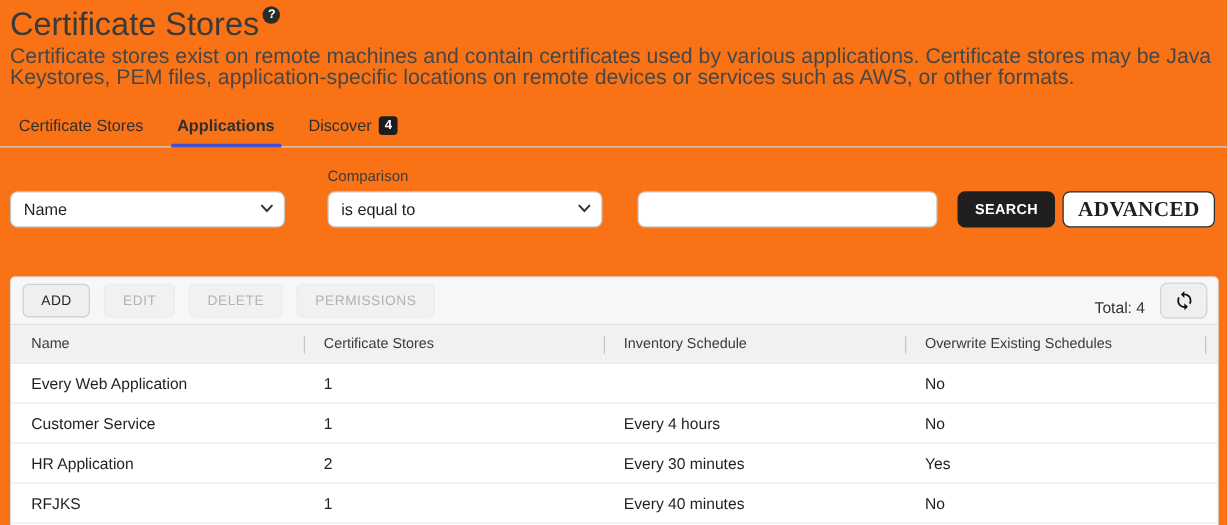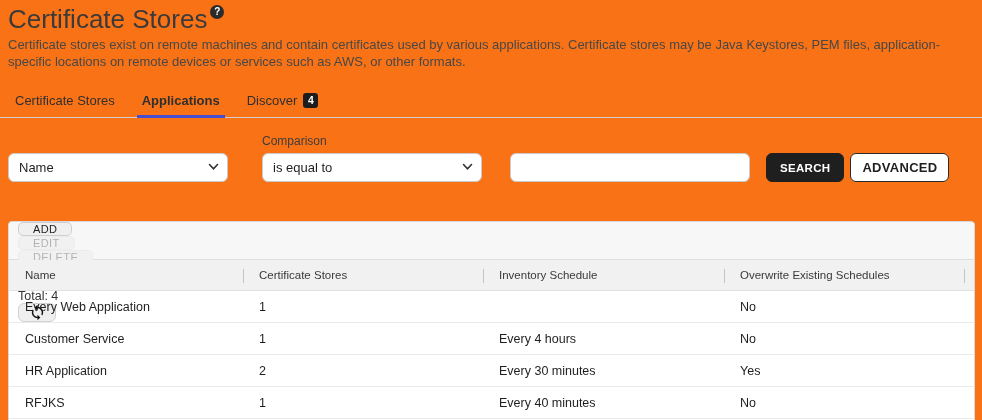--- a/index.html
+++ b/index.html
@@ -31,21 +31,21 @@
     margin-left: 3px; margin-top: 1px;
     background: #2b2b2b;
     color: #fff;
     border-radius: 50%;
     font-size: 10px; font-weight: bold;
     line-height: 14px; text-align: center;
     cursor: pointer;
   }
   .page-description {
     margin-top: 3px;
-    font-size: 13px;
+    font-size: 17px;
     line-height: 16.5px;
     color: #474747;
     max-width: 962px;
   }
 
   
   .tabs {
     margin-top: 21px;
     padding-left: 10px;
     border-bottom: 1px solid #cfcfcf;
@@ -138,43 +138,42 @@
     cursor: pointer;
     margin-right: 6px;
   }
   .btn-advanced {
     height: 29px;
     padding: 0 11px;
     background: #fff;
     color: #1f1f1f;
     border: 1.5px solid #2a2a2a;
     border-radius: 6px;
-    font-family: Liberation Sans, sans-serif;
-    font-size: 13px;
+    font-family: Liberation Serif, serif;
+    font-size: 17px;
     font-weight: bold;
     letter-spacing: 0.3px;
     cursor: pointer;
   }
 
   
   .panel {
     margin: 39px 7px 0 8px;
     border: 1px solid #d9d9d9;
     border-radius: 4px;
     height: 209px;
     overflow: hidden;
     background: #fff;
   }
   .toolbar {
     background: #f7f7f7;
     height: 37px;
     display: flex;
-    align-items: flex-start;
+    align-items: center;
     padding: 0 8px 0 9px;
-    flex-direction: column;
   }
   .tb-btn {
     height: 27px;
     padding: 0 14px;
     border-radius: 5px;
     font-family: "Liberation Sans", sans-serif;
     font-size: 11px;
     letter-spacing: 0.4px;
     margin-right: 11px;
     cursor: pointer;

